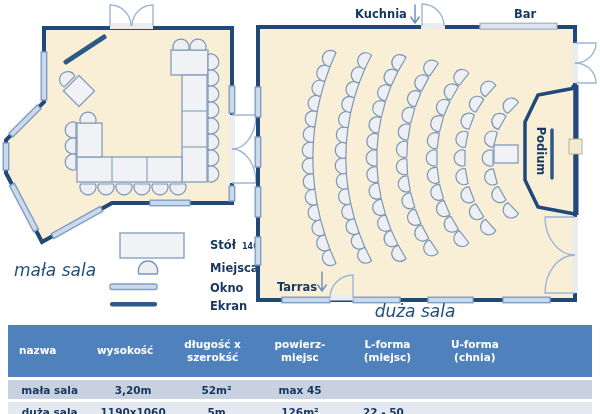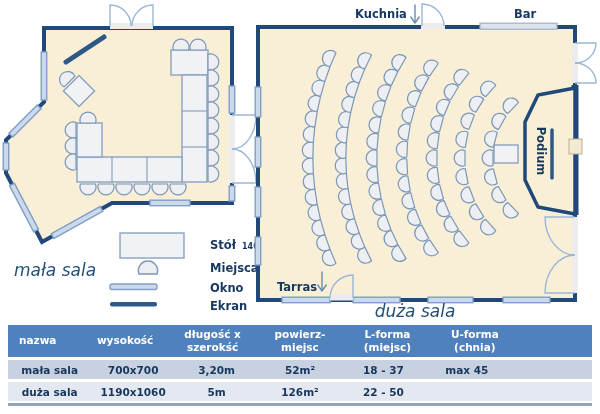--- a/index.html
+++ b/index.html
@@ -18,21 +18,21 @@
   .podium{fill:#f9efd7;stroke:#20497a;stroke-width:3.5;stroke-linejoin:round;}
   .podscreen{stroke:#2d5986;stroke-width:3.5;stroke-linecap:round;}
   .lbl{fill:#17375e;font-size:11.5px;font-weight:bold;}
   .lbl-small{fill:#17375e;font-size:8px;font-weight:bold;}
   .roomname{fill:#1f4e79;font-size:17px;font-style:italic;}
   .arrow{fill:none;stroke:#6b8cb8;stroke-width:1.4;stroke-linecap:round;stroke-linejoin:round;}
   .counter{fill:#dde3ea;stroke:#9fb0c4;stroke-width:1.2;}
   .notch{fill:#f3ead2;stroke:#b8b09a;stroke-width:1;}
   
   .specs{position:absolute;left:8px;top:325px;width:584px;}
-  .thead{display:grid;grid-template-columns:repeat(7,1fr);background:#4f81bd;height:32px;gap:28px;}
+  .thead{display:grid;grid-template-columns:repeat(7,1fr);background:#4f81bd;height:52px;gap:28px;}
   .th{color:#ffffff;font-size:10.5px;font-weight:bold;display:flex;align-items:center;
       justify-content:center;text-align:center;white-space:pre-line;line-height:1.25;}
   .trow{display:grid;grid-template-columns:repeat(7,1fr);height:19px;margin-top:3px;}
   .row-a{background:#c7d1e0;}
   .row-b{background:#e4e9f1;}
   .td{color:#17365d;font-size:10.5px;font-weight:bold;display:flex;align-items:center;justify-content:center;}
   .tfoot-line{height:3px;background:#93a4bd;margin-top:2px;}
 </style>
 </head>
 <body>
@@ -254,24 +254,22 @@
 szerokść</div>
     <div class="th">powierz-
 miejsc</div>
     <div class="th">L-forma
 (miejsc)</div>
     <div class="th">U-forma
 (chnia)</div>
   </div>
   <div class="trow row-a">
     <div class="td">mała sala</div>
-    <div class="td">700x700</div>
     <div class="td">3,20m</div>
     <div class="td">52m²</div>
-    <div class="td">18 - 37</div>
     <div class="td">max 45</div>
   </div>
   <div class="trow row-b">
     <div class="td">duża sala</div>
     <div class="td">1190x1060</div>
     <div class="td">5m</div>
     <div class="td">126m²</div>
     <div class="td">22 - 50</div>
   </div>
   <div class="tfoot-line"></div>

